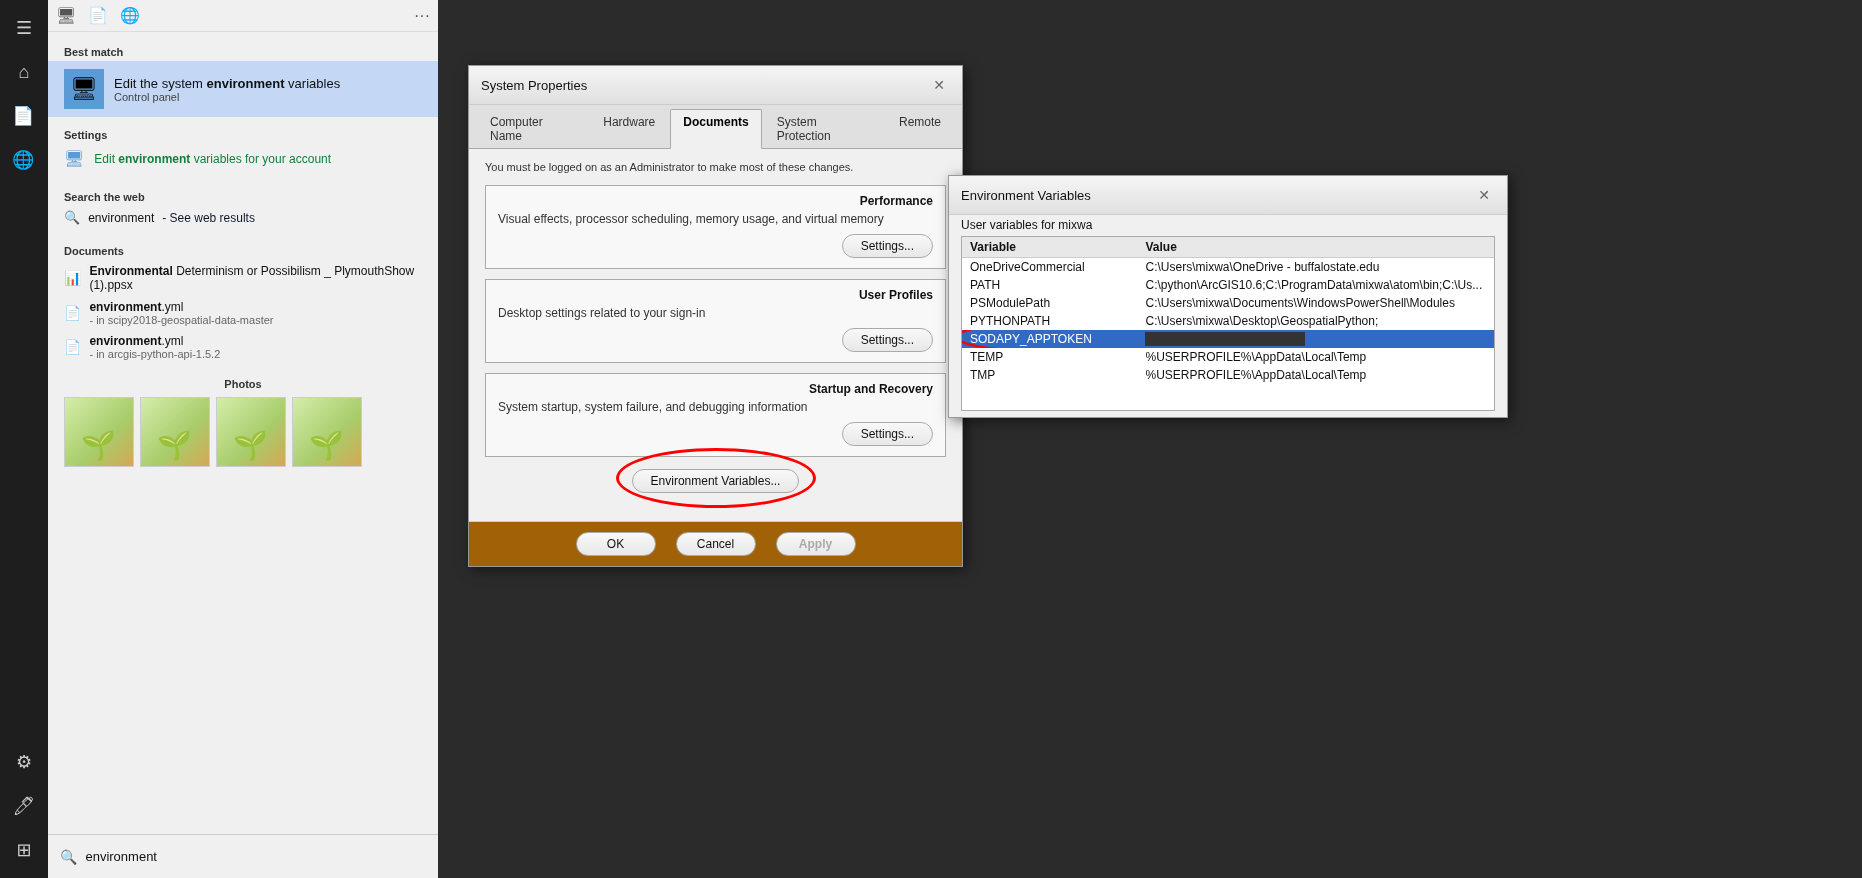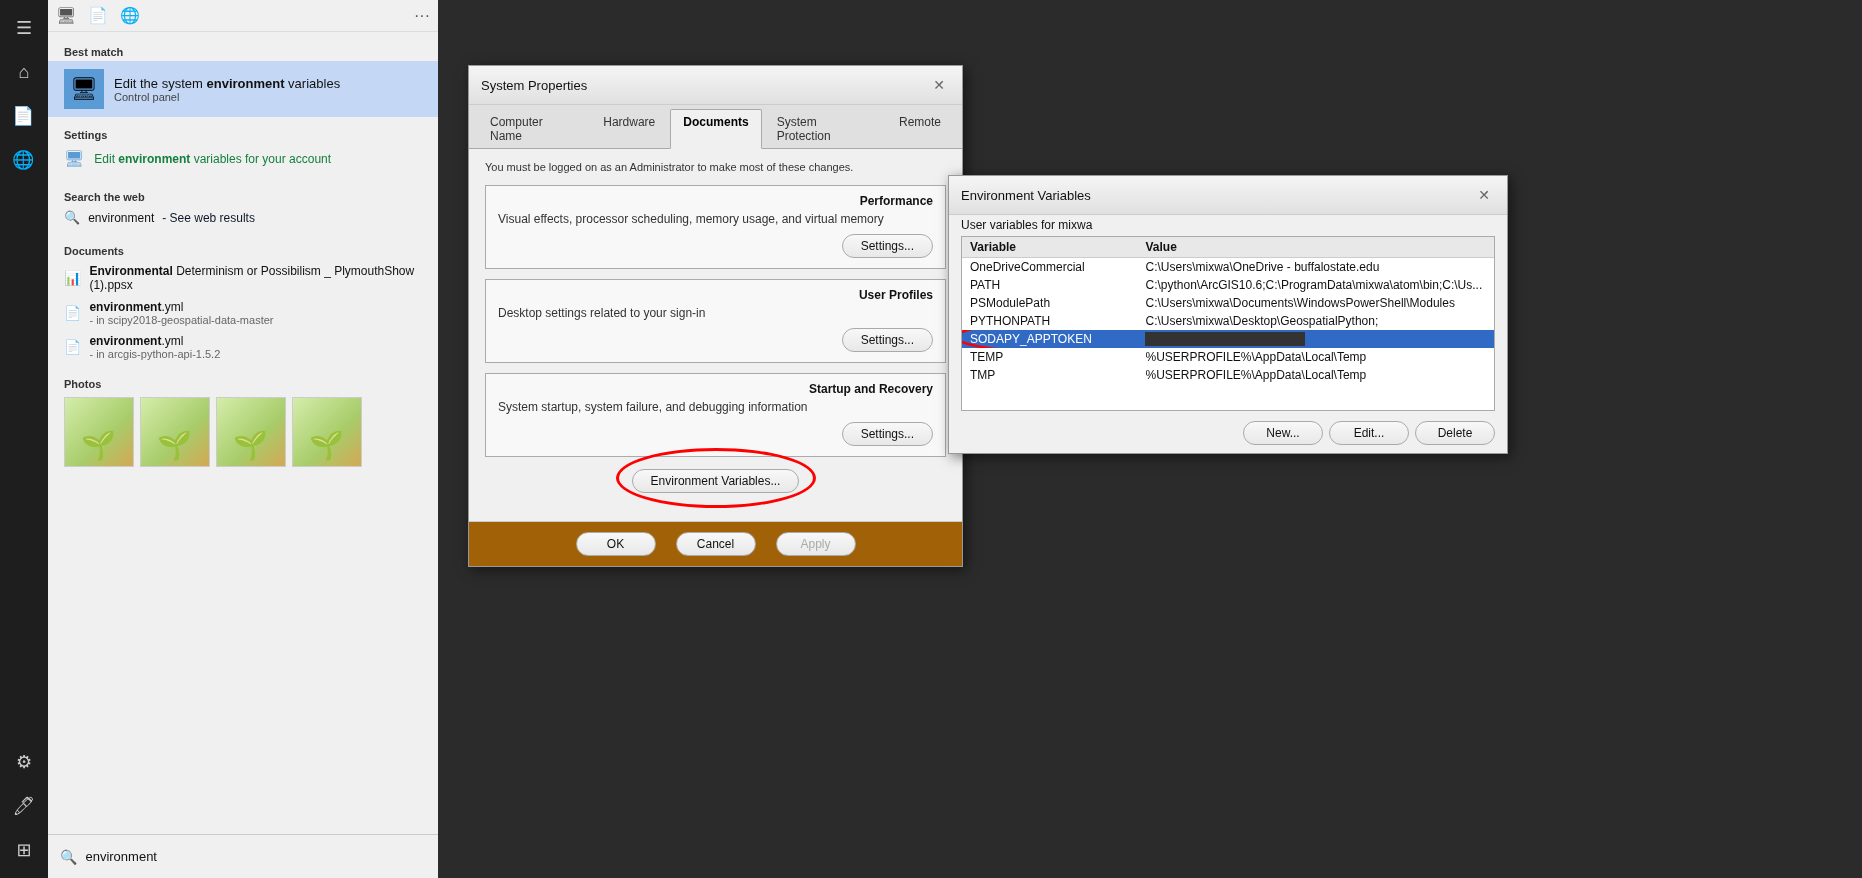--- a/index.html
+++ b/index.html
@@ -140,21 +140,21 @@
       display: flex;
       align-items: center;
       padding: 4px 16px;
       gap: 8px;
       cursor: pointer;
     }
     .doc-item .doc-icon { font-size: 14px; }
     .doc-item .doc-text { font-size: 12px; color: #111; }
     .doc-item .doc-text b { font-weight: 700; }
     .doc-item .doc-sub { font-size: 11px; color: #666; }
-    .photos-section { padding: 4px 0; }
+    .photos-section { padding: 4px 0; text-align: center; }
     .photos-grid {
       display: flex;
       gap: 6px;
       padding: 4px 16px;
     }
     .photo-thumb {
       width: 70px;
       height: 70px;
       background: linear-gradient(135deg, #d4edaa 0%, #a8cc6a 60%, #d4a855 100%);
       display: flex;
@@ -283,21 +283,21 @@
     .win-button {
       background: linear-gradient(to bottom, #f8f8f8, #e8e8e8);
       border: 1px solid #aaa;
       padding: 4px 18px;
       font-size: 12px;
       cursor: pointer;
       color: #111;
       border-radius: 12px;
       min-width: 80px;
     }
-    .win-button:disabled { color: #aaa; cursor: default; }
+    .win-button:disabled { color: #aaa; cursor: default; font-weight: bold; }
     .env-var-btn-container {
       text-align: center;
       margin: 12px 0 16px;
       position: relative;
     }
     .env-var-btn-container .env-circle {
       position: absolute;
       width: 200px;
       height: 60px;
       border: 3px solid red;
@@ -578,20 +578,15 @@
             <td>%USERPROFILE%\AppData\Local\Temp</td>
           </tr>
           <tr>
             <td>TMP</td>
             <td>%USERPROFILE%\AppData\Local\Temp</td>
           </tr>
         </tbody>
       </table>
     </div>
 
-    <div class="env-btn-row">
-      <button class="win-button">New...</button>
-      <button class="win-button">Edit...</button>
-      <button class="win-button">Delete</button>
-    </div>
   </div>
 
 </div>
 
 </body></html>

